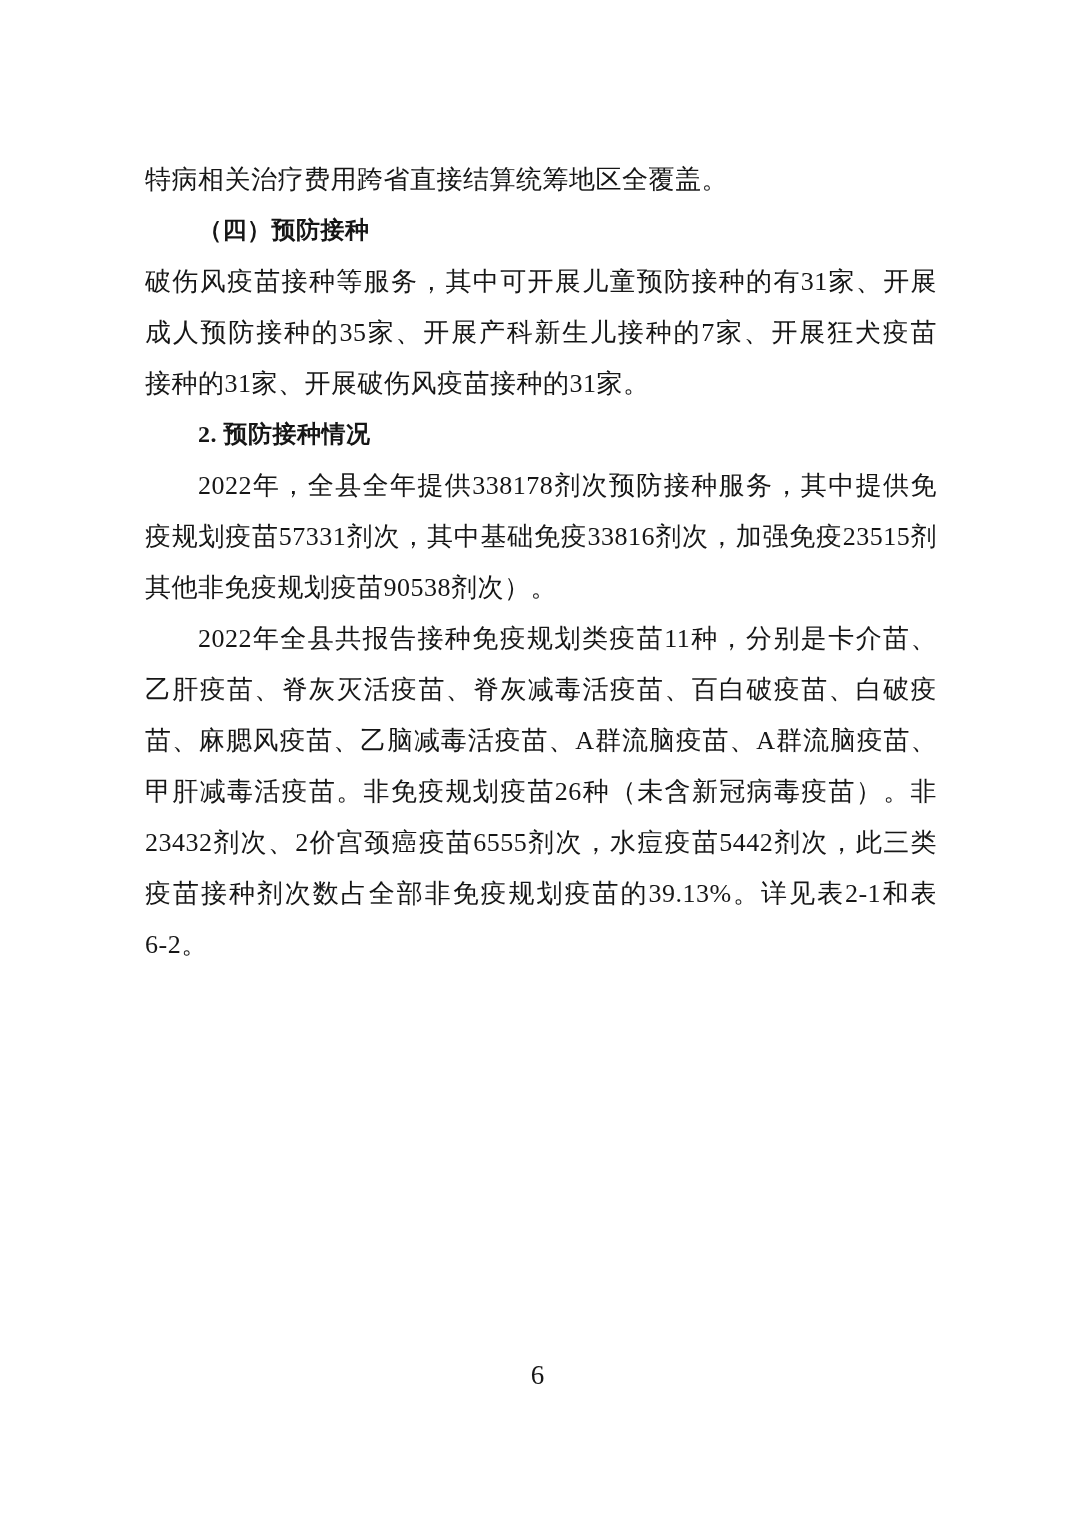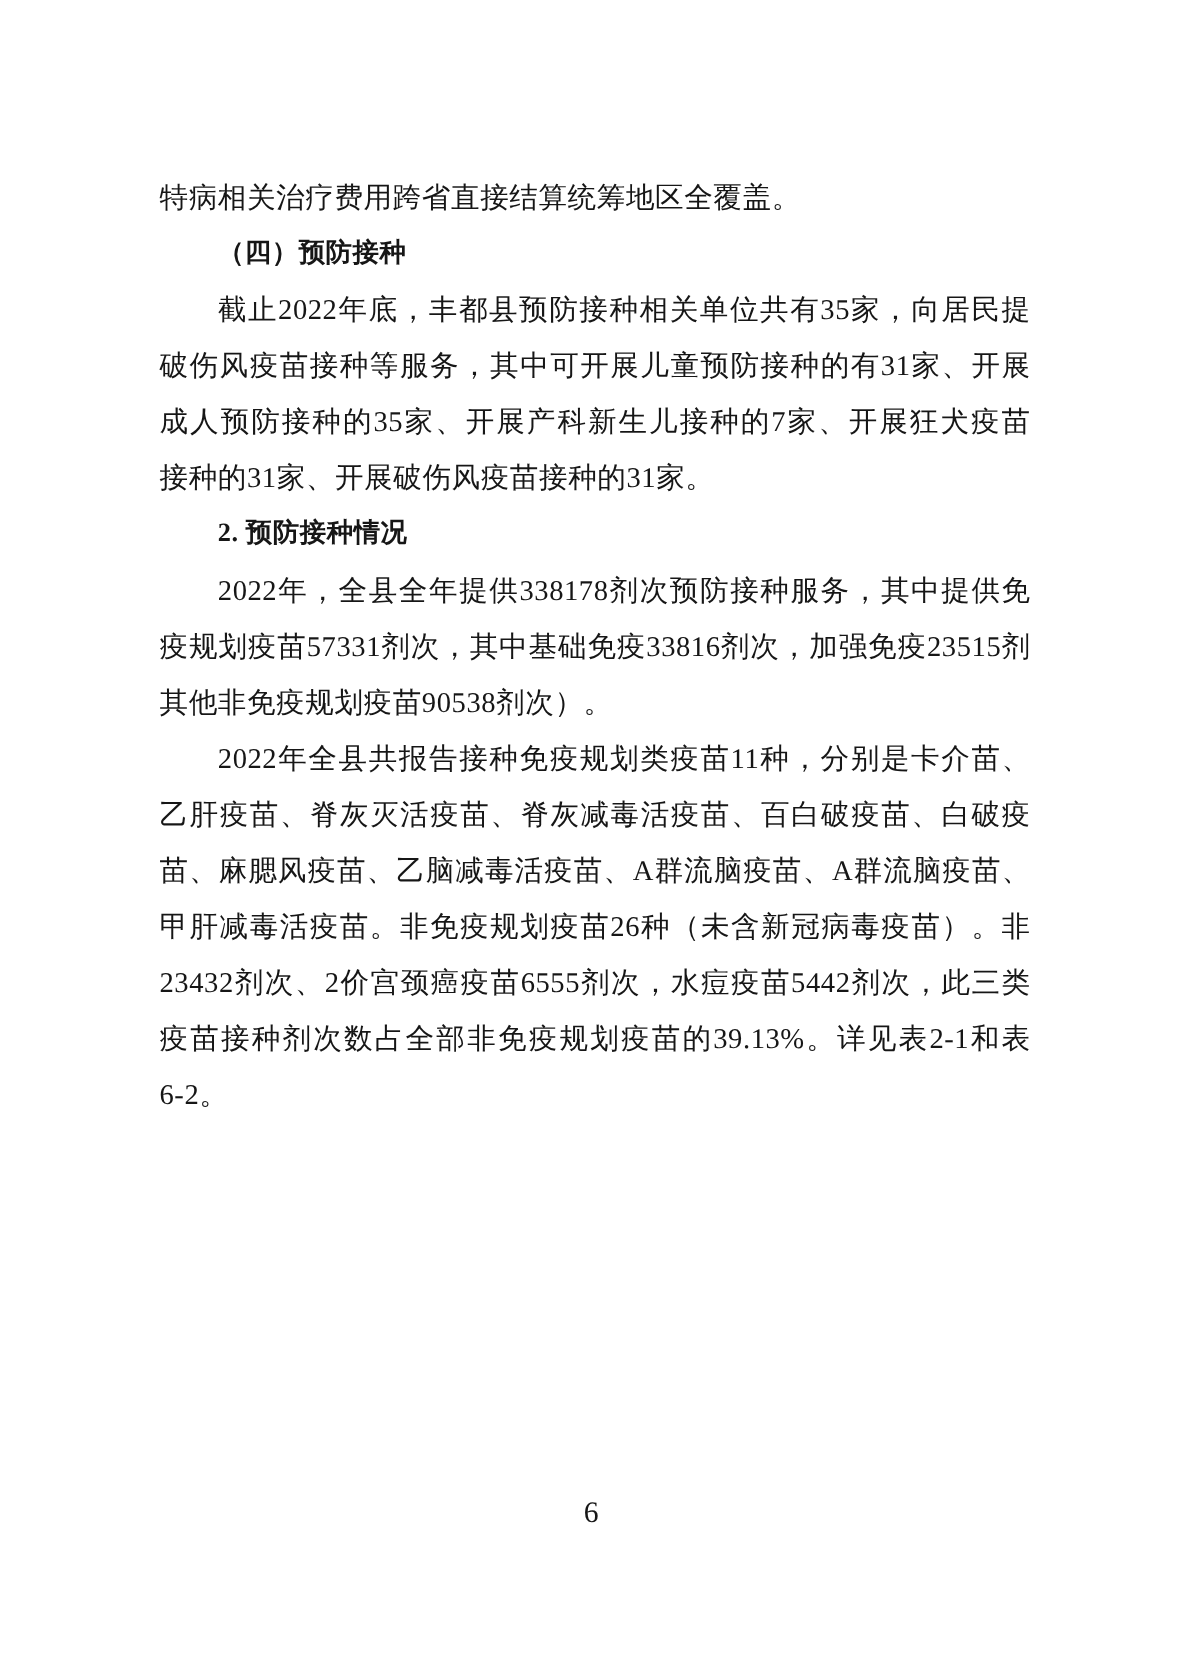--- a/index.html
+++ b/index.html
@@ -66,21 +66,20 @@
 <body>
 
 <div class="page">
   <div class="content">
 
     <div class="line last">特病相关治疗费用跨省直接结算统筹地区全覆盖。</div>
 
     <div class="line heading">（四）预防接种</div>
 
 
-    <div class="line indent">截止2022年底，丰都县预防接种相关单位共有35家，向居民提</div>
     <div class="line">破伤风疫苗接种等服务，其中可开展儿童预防接种的有31家、开展</div>
     <div class="line">成人预防接种的35家、开展产科新生儿接种的7家、开展狂犬疫苗</div>
     <div class="line last">接种的31家、开展破伤风疫苗接种的31家。</div>
 
     <div class="line heading">2. 预防接种情况</div>
 
     <div class="line indent">2022年，全县全年提供338178剂次预防接种服务，其中提供免</div>
     <div class="line">疫规划疫苗57331剂次，其中基础免疫33816剂次，加强免疫23515剂</div>
     <div class="line last">其他非免疫规划疫苗90538剂次）。</div>
 

